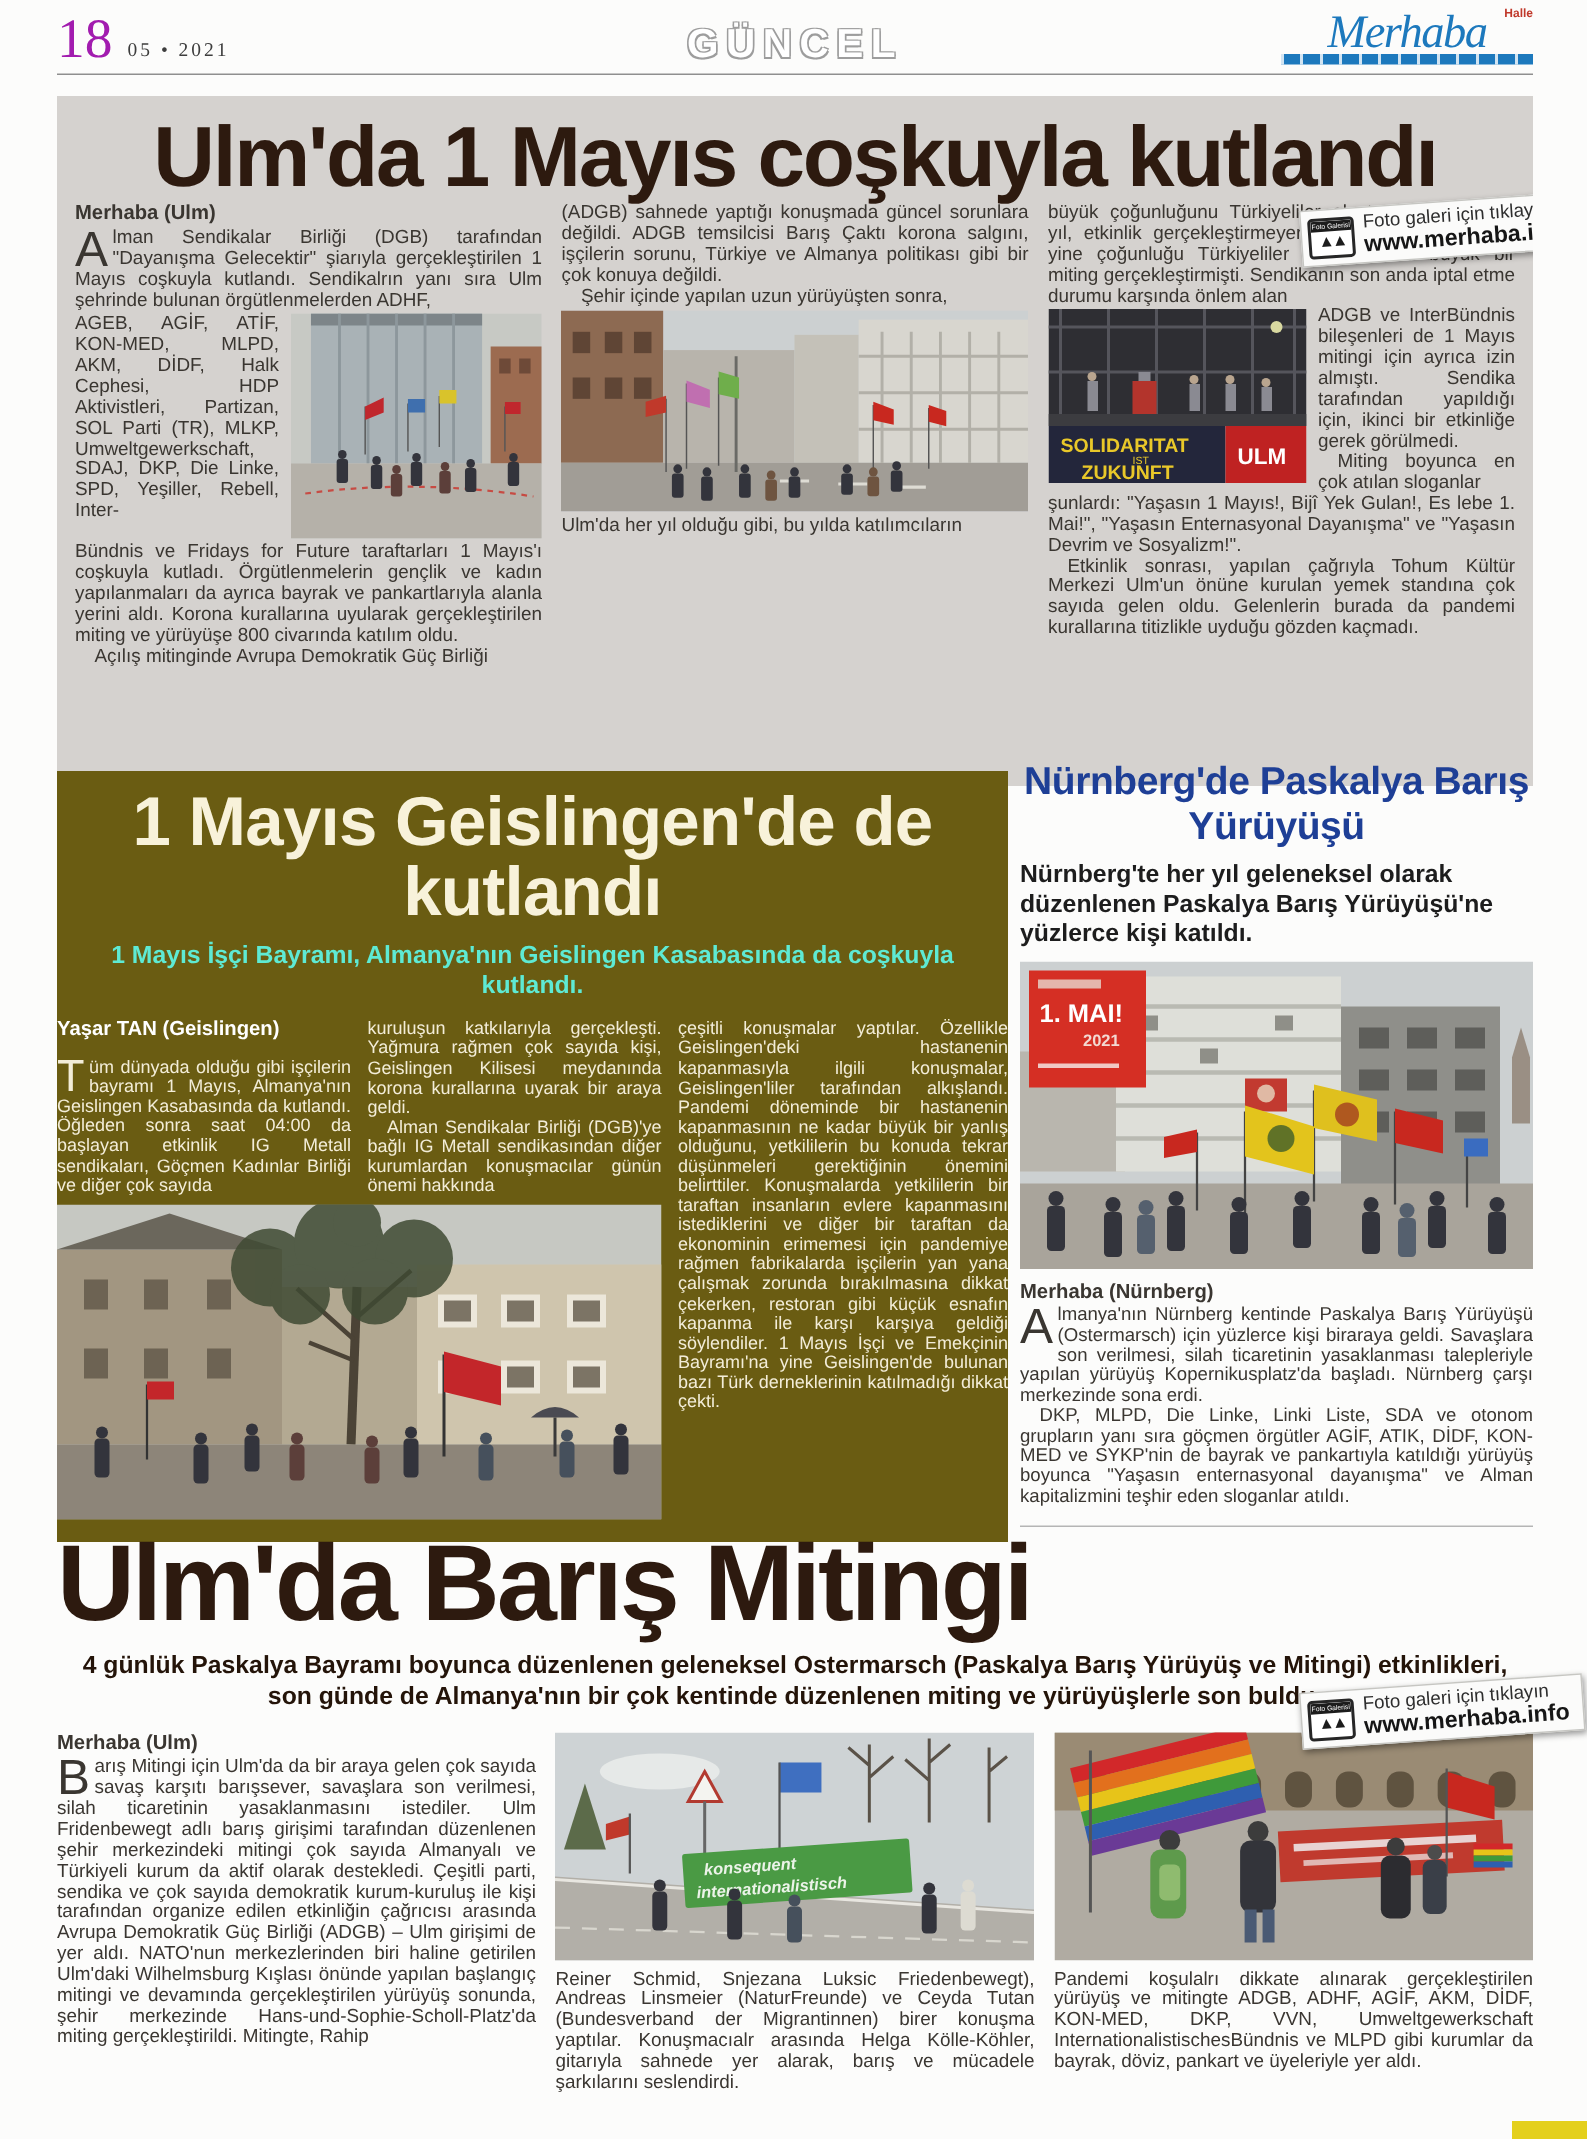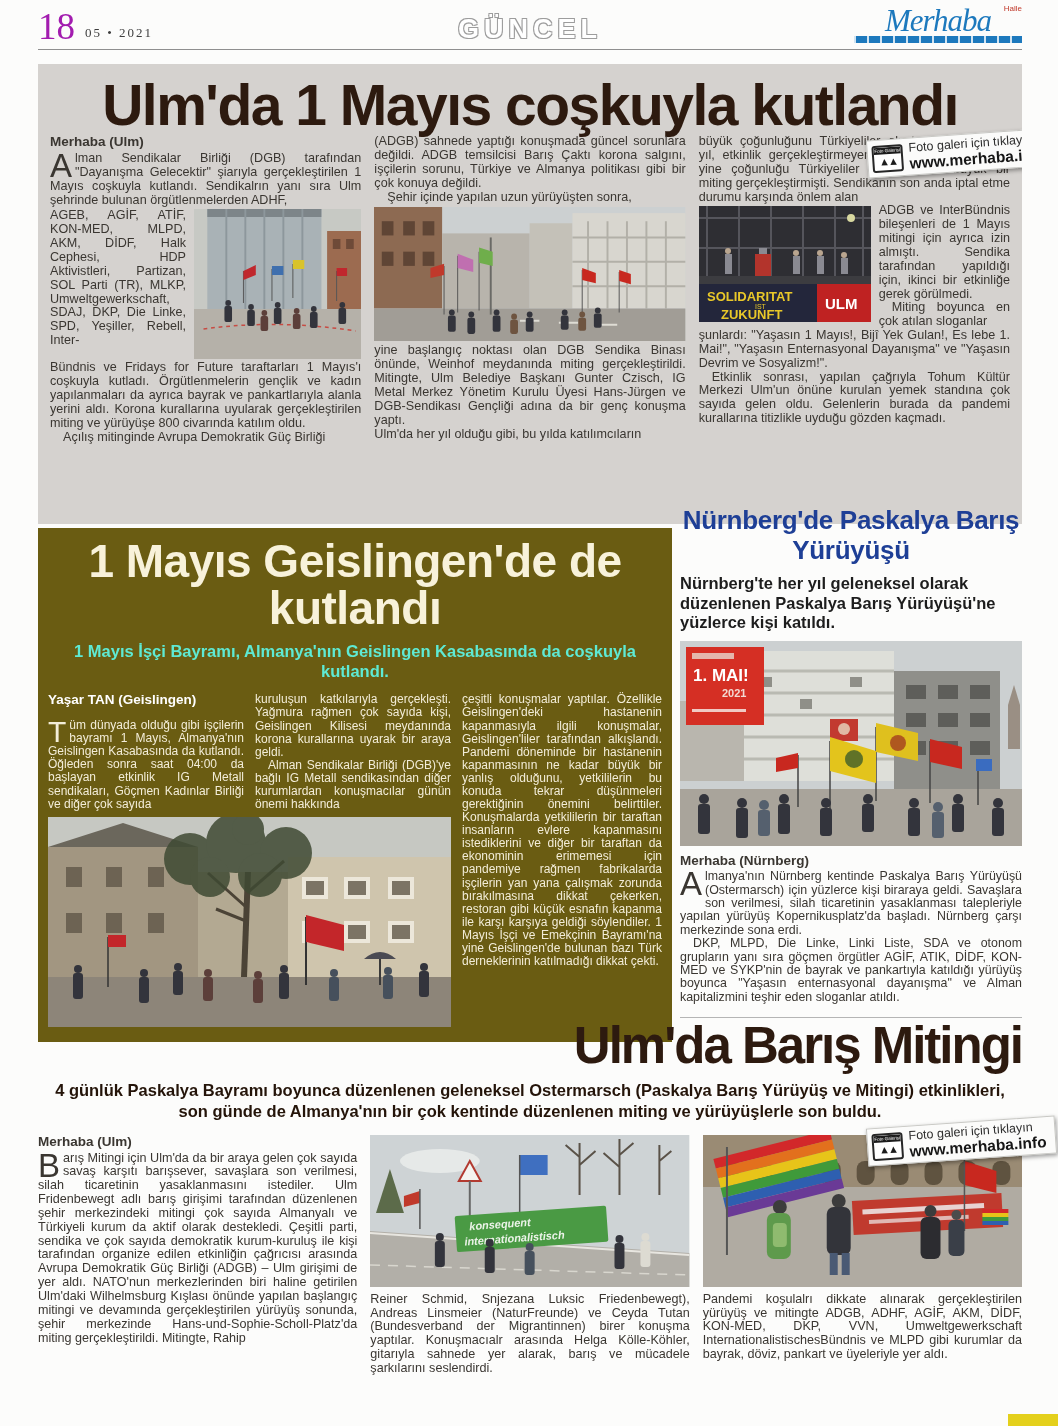--- a/index.html
+++ b/index.html
@@ -15,21 +15,21 @@
   .pagenum-wrap { position:absolute; left:0; top:2px; display:flex; gap:10px; align-items:flex-start; }
   .page-num { font-family:"Liberation Serif", serif; font-size:37px; line-height:1; color:#a21caf; }
   .page-date { font-family:"Liberation Serif", serif; font-size:13px; letter-spacing:2px;
     color:#3d3d3d; margin-top:17px; }
   .section-title { position:absolute; left:50%; top:8px; transform:translateX(-50%);
     font-size:27px; font-weight:800; letter-spacing:5px; color:#fff;
     text-shadow:-1px -1px 0 #9d9d9d, 1px -1px 0 #9d9d9d, -1px 1px 0 #9d9d9d, 1px 1px 0 #9d9d9d; }
   .logo { position:absolute; right:0; top:0; width:168px; text-align:center; }
   .logo-word { font-family:"Liberation Serif", serif; font-style:italic; font-weight:400;
     font-size:31px; line-height:0.95; letter-spacing:-1px; color:#1d79bd; }
-  .logo-tag { position:absolute; right:0; top:-2px; font-size:8px; font-weight:400; color:#c0392b; }
+  .logo-tag { position:absolute; right:0; top:-2px; font-size:8px; font-weight:700; color:#c0392b; }
   .logo-bar { height:7px; background:#1d79bd; margin-top:1px;
     background-image:repeating-linear-gradient(90deg, rgba(255,255,255,.8) 0 2px, transparent 2px 13px); }
 
   
   .byline { font-weight:700; font-size:13.5px; margin-bottom:2px; text-align:left; }
   .dropcap { float:left; font-size:33px; line-height:26px; padding:1px 3px 0 0; }
   p.ind { text-indent:13px; }
   .cols { display:flex; gap:13px; font-size:12.6px; line-height:1.1; text-align:justify; }
   .col { flex:1 1 0; min-width:0; }
   .photo { display:block; width:100%; }
@@ -53,22 +53,22 @@
     line-height:1.04; letter-spacing:-1.5px; white-space:nowrap; margin-top:6px; }
   .art1 .sub { font-size:17px; font-weight:700; color:#2d1a0f; margin:12px 0 9px 16px; }
   .badge1 { right:-34px; top:70px; }
   .c1row { display:flex; gap:8px; margin:2px 0; }
   .c1row .orgs { flex:0 0 136px; }
   .c1row .rowph { flex:1 1 auto; height:150px; }
   .c2photo { height:134px; margin:3px 0; }
   .ph-left { float:left; width:172px; height:116px; margin:2px 8px 2px 0; }
 
   
-  .art2 { position:absolute; left:38px; top:528px; width:634px; height:514px;
-    background:#6a5c12; color:#f3edd8; padding:10px 10px 0; overflow:hidden; }
+  .art2 { position:absolute; left:38px; top:514px; width:634px; height:514px;
+    background:#6a5c12; color:#f3edd8; padding:10px 0 0; overflow:hidden; }
   .art2 h2 { font-size:46px; font-weight:800; color:#f8f2da; text-align:center;
     line-height:1.02; letter-spacing:-0.5px; }
   .art2 .sub { font-size:16.5px; font-weight:700; color:#5eead4; text-align:center;
     line-height:1.2; margin:10px 8px 12px; }
   .gbody { display:flex; gap:11px; font-size:12px; line-height:1.09; text-align:justify; }
   .gleft { flex:0 0 403px; }
   .gcols { display:flex; gap:11px; }
   .gcol { flex:1 1 0; min-width:0; }
   .gphoto { height:210px; margin-top:6px; }
   .art2 .byline { color:#ffffff; margin-bottom:11px; }
@@ -80,21 +80,21 @@
   .art3 h2 { font-size:26px; font-weight:800; color:#1e3f96; text-align:center;
     line-height:1.15; letter-spacing:-0.3px; }
   .art3 .sub { font-size:16.5px; font-weight:800; color:#1d1d1d; text-align:left;
     line-height:1.2; margin:8px 0 8px; }
   .nphoto { height:205px; }
   .art3 .byline { margin-top:7px; }
   .art3 p { font-size:12.4px; line-height:1.08; text-align:justify; }
 
   
   .art4 { position:absolute; left:38px; top:1022px; width:984px; height:396px; overflow:visible; }
-  .art4 h1 { font-size:51px; font-weight:800; color:#2d1a0f; text-align:right;
+  .art4 h1 { font-size:72px; font-weight:800; color:#2d1a0f; text-align:left;
     line-height:0.95; letter-spacing:-2px; white-space:nowrap; }
   .art4 .sub { font-size:16.5px; font-weight:700; color:#241409; text-align:center;
     line-height:1.25; margin:10px 14px 13px; }
   .badge2 { right:-34px; top:100px; }
   .p-photo { height:152px; margin-bottom:6px; }
 
   .corner-strip { position:absolute; right:0; bottom:0; width:50px; height:12px; background:#e4d01c; }
 </style>
 </head>
 <body>
@@ -211,21 +211,20 @@
           <circle cx="230" cy="102" r="3"></circle>
             <rect x="226" y="105" width="8" height="14" rx="2"></rect>
         </g>
         <g fill="#6e5440">
           <circle cx="144" cy="108" r="3"></circle>
             <rect x="140" y="111" width="8" height="14" rx="2"></rect>
           <circle cx="214" cy="106" r="3"></circle>
             <rect x="210" y="109" width="8" height="13" rx="2"></rect>
         </g>
       </svg>
-      <p>yine başlangıç noktası olan DGB Sendika Binası önünde, Weinhof meydanında miting gerçekleştirildi. Mitingte, Ulm Belediye Başkanı Gunter Czisch, IG Metal Merkez Yönetim Kurulu Üyesi Hans-Jürgen ve DGB-Sendikası Gençliği adına da bir genç konuşma yaptı.</p>
       <p>Ulm'da her yıl olduğu gibi, bu yılda katılımcıların</p>
     </div>
 
     <div class="col">
       <p>büyük çoğunluğunu Türkiyeliler oluşturdu. Geçtiğimiz yıl, etkinlik gerçekleştirmeyen sendika eleştirilmiş ve yine çoğunluğu Türkiyeliler olmak üzere büyük bir miting gerçekleştirmişti. Sendikanın son anda iptal etme durumu karşında önlem alan</p>
       <div>
         <svg class="photo ph-left" viewBox="0 0 172 116" preserveAspectRatio="none">
           <rect width="172" height="78" fill="#2e2e33"></rect>
           <path d="M8 0V78M40 0V78M72 0V78M104 0V78M136 0V78M164 0V78M0 12H172M0 42H172" stroke="#55555c" stroke-width="2"></path>
           <circle cx="152" cy="12" r="4" fill="#d8d8a0"></circle>

